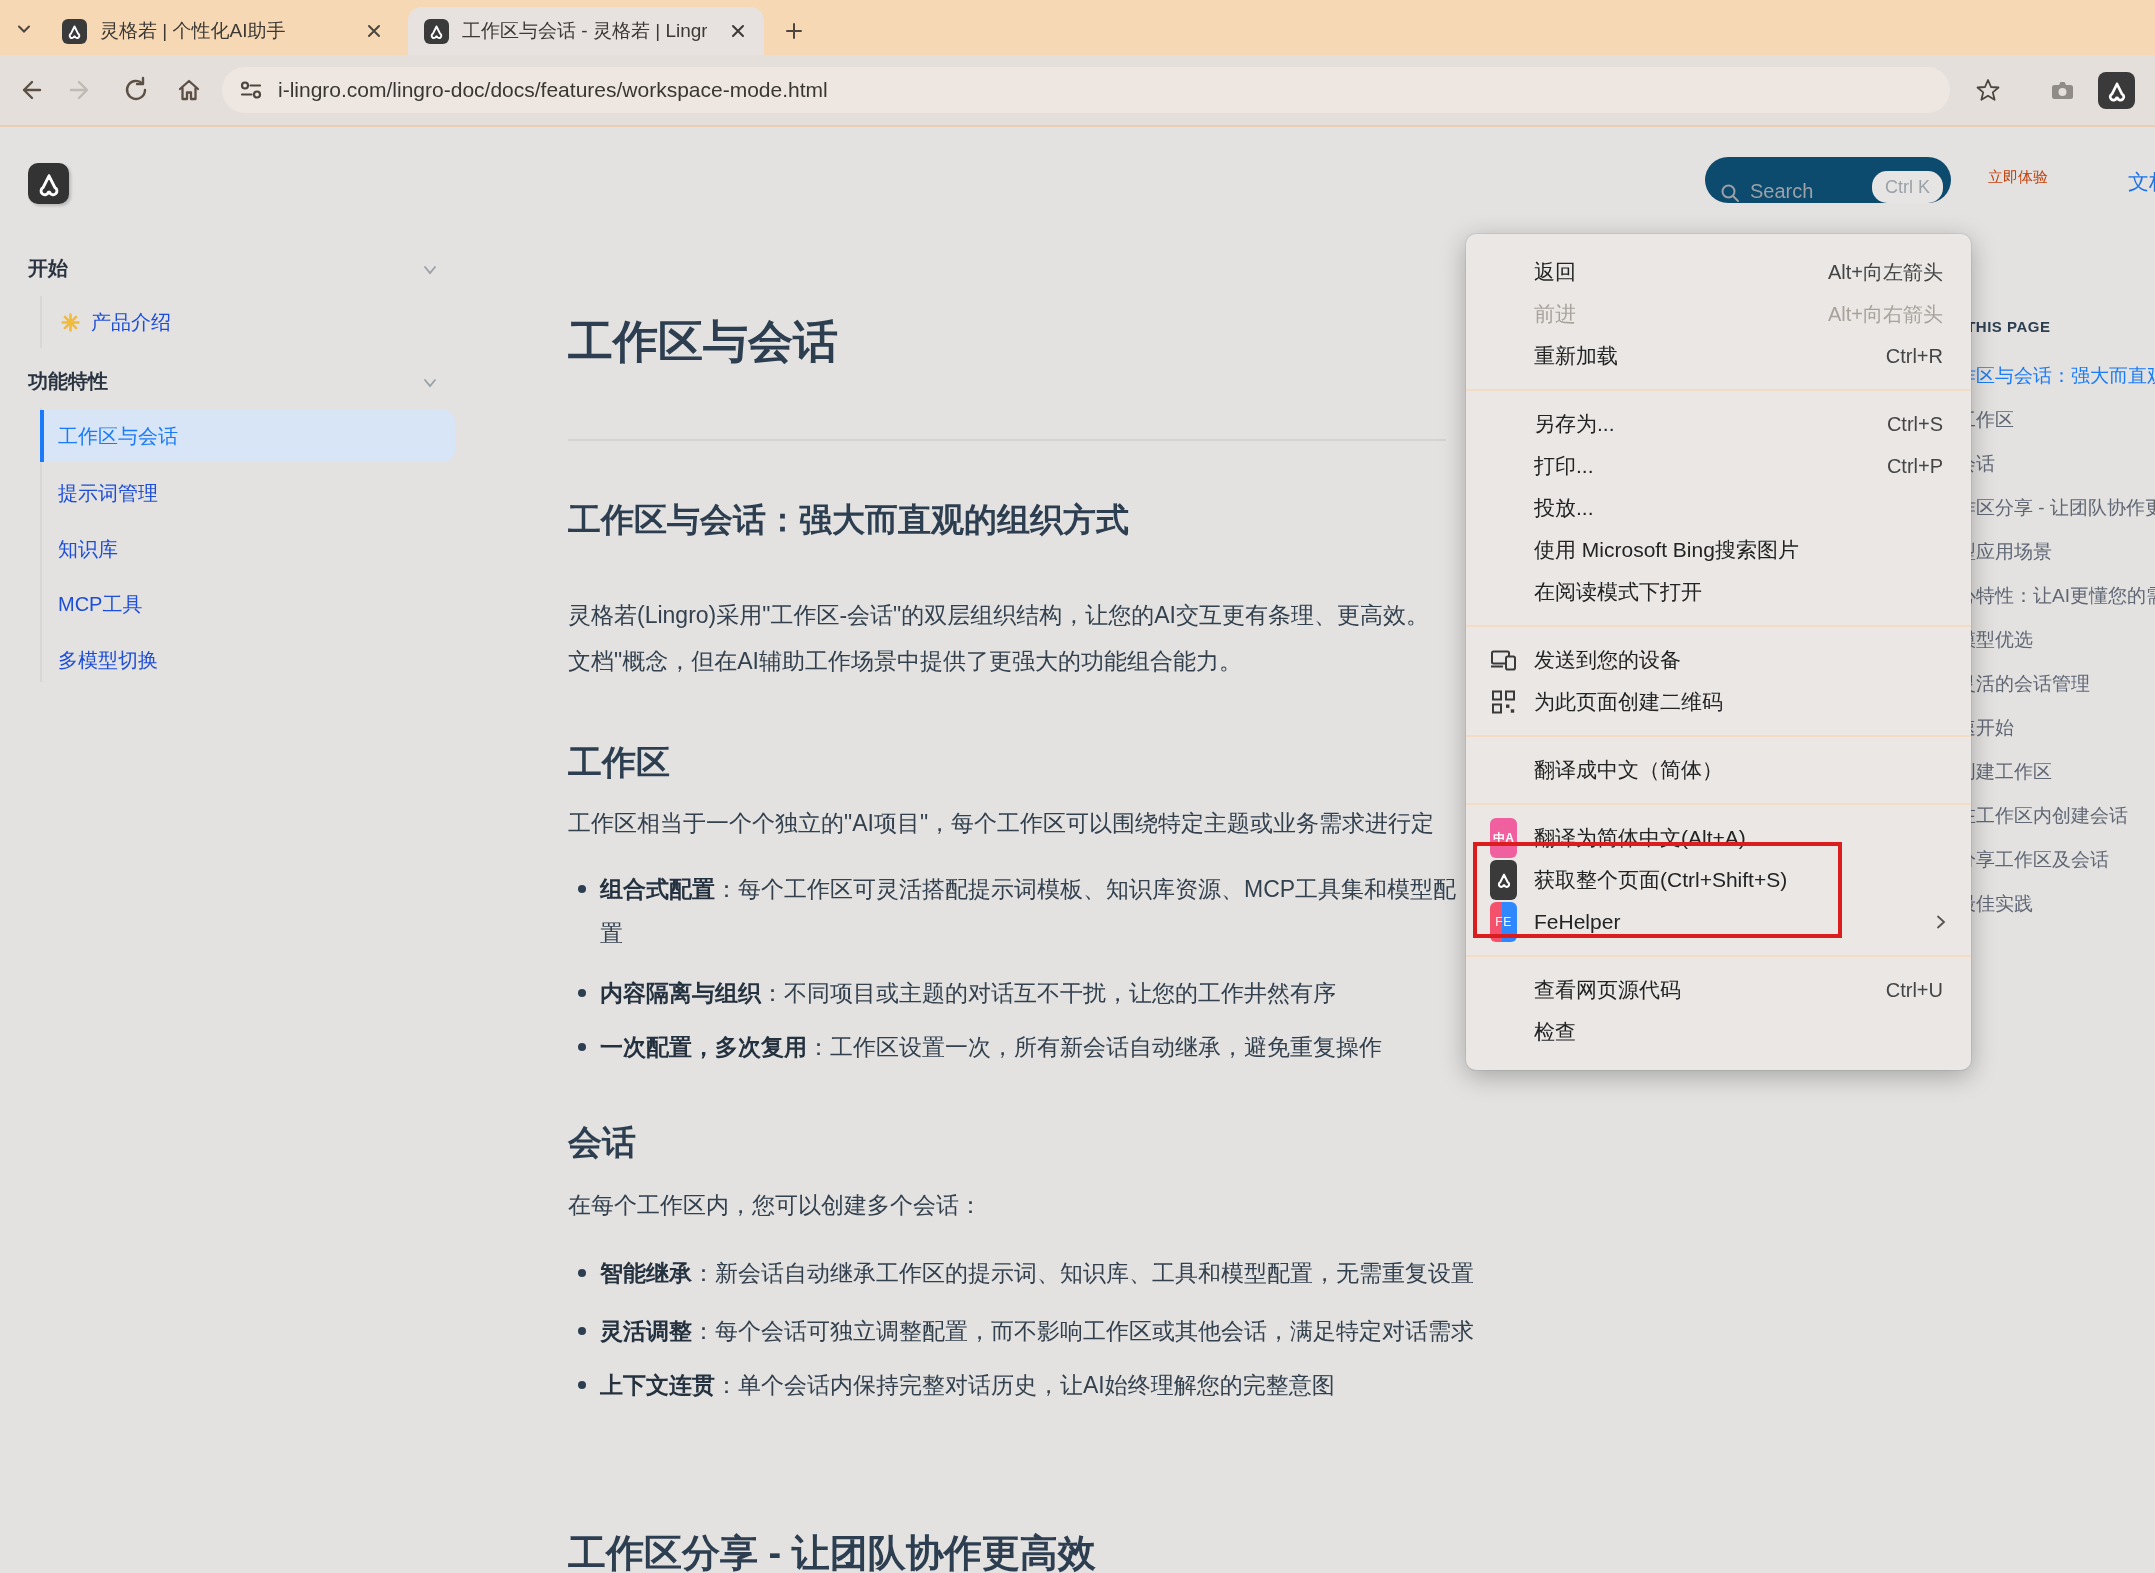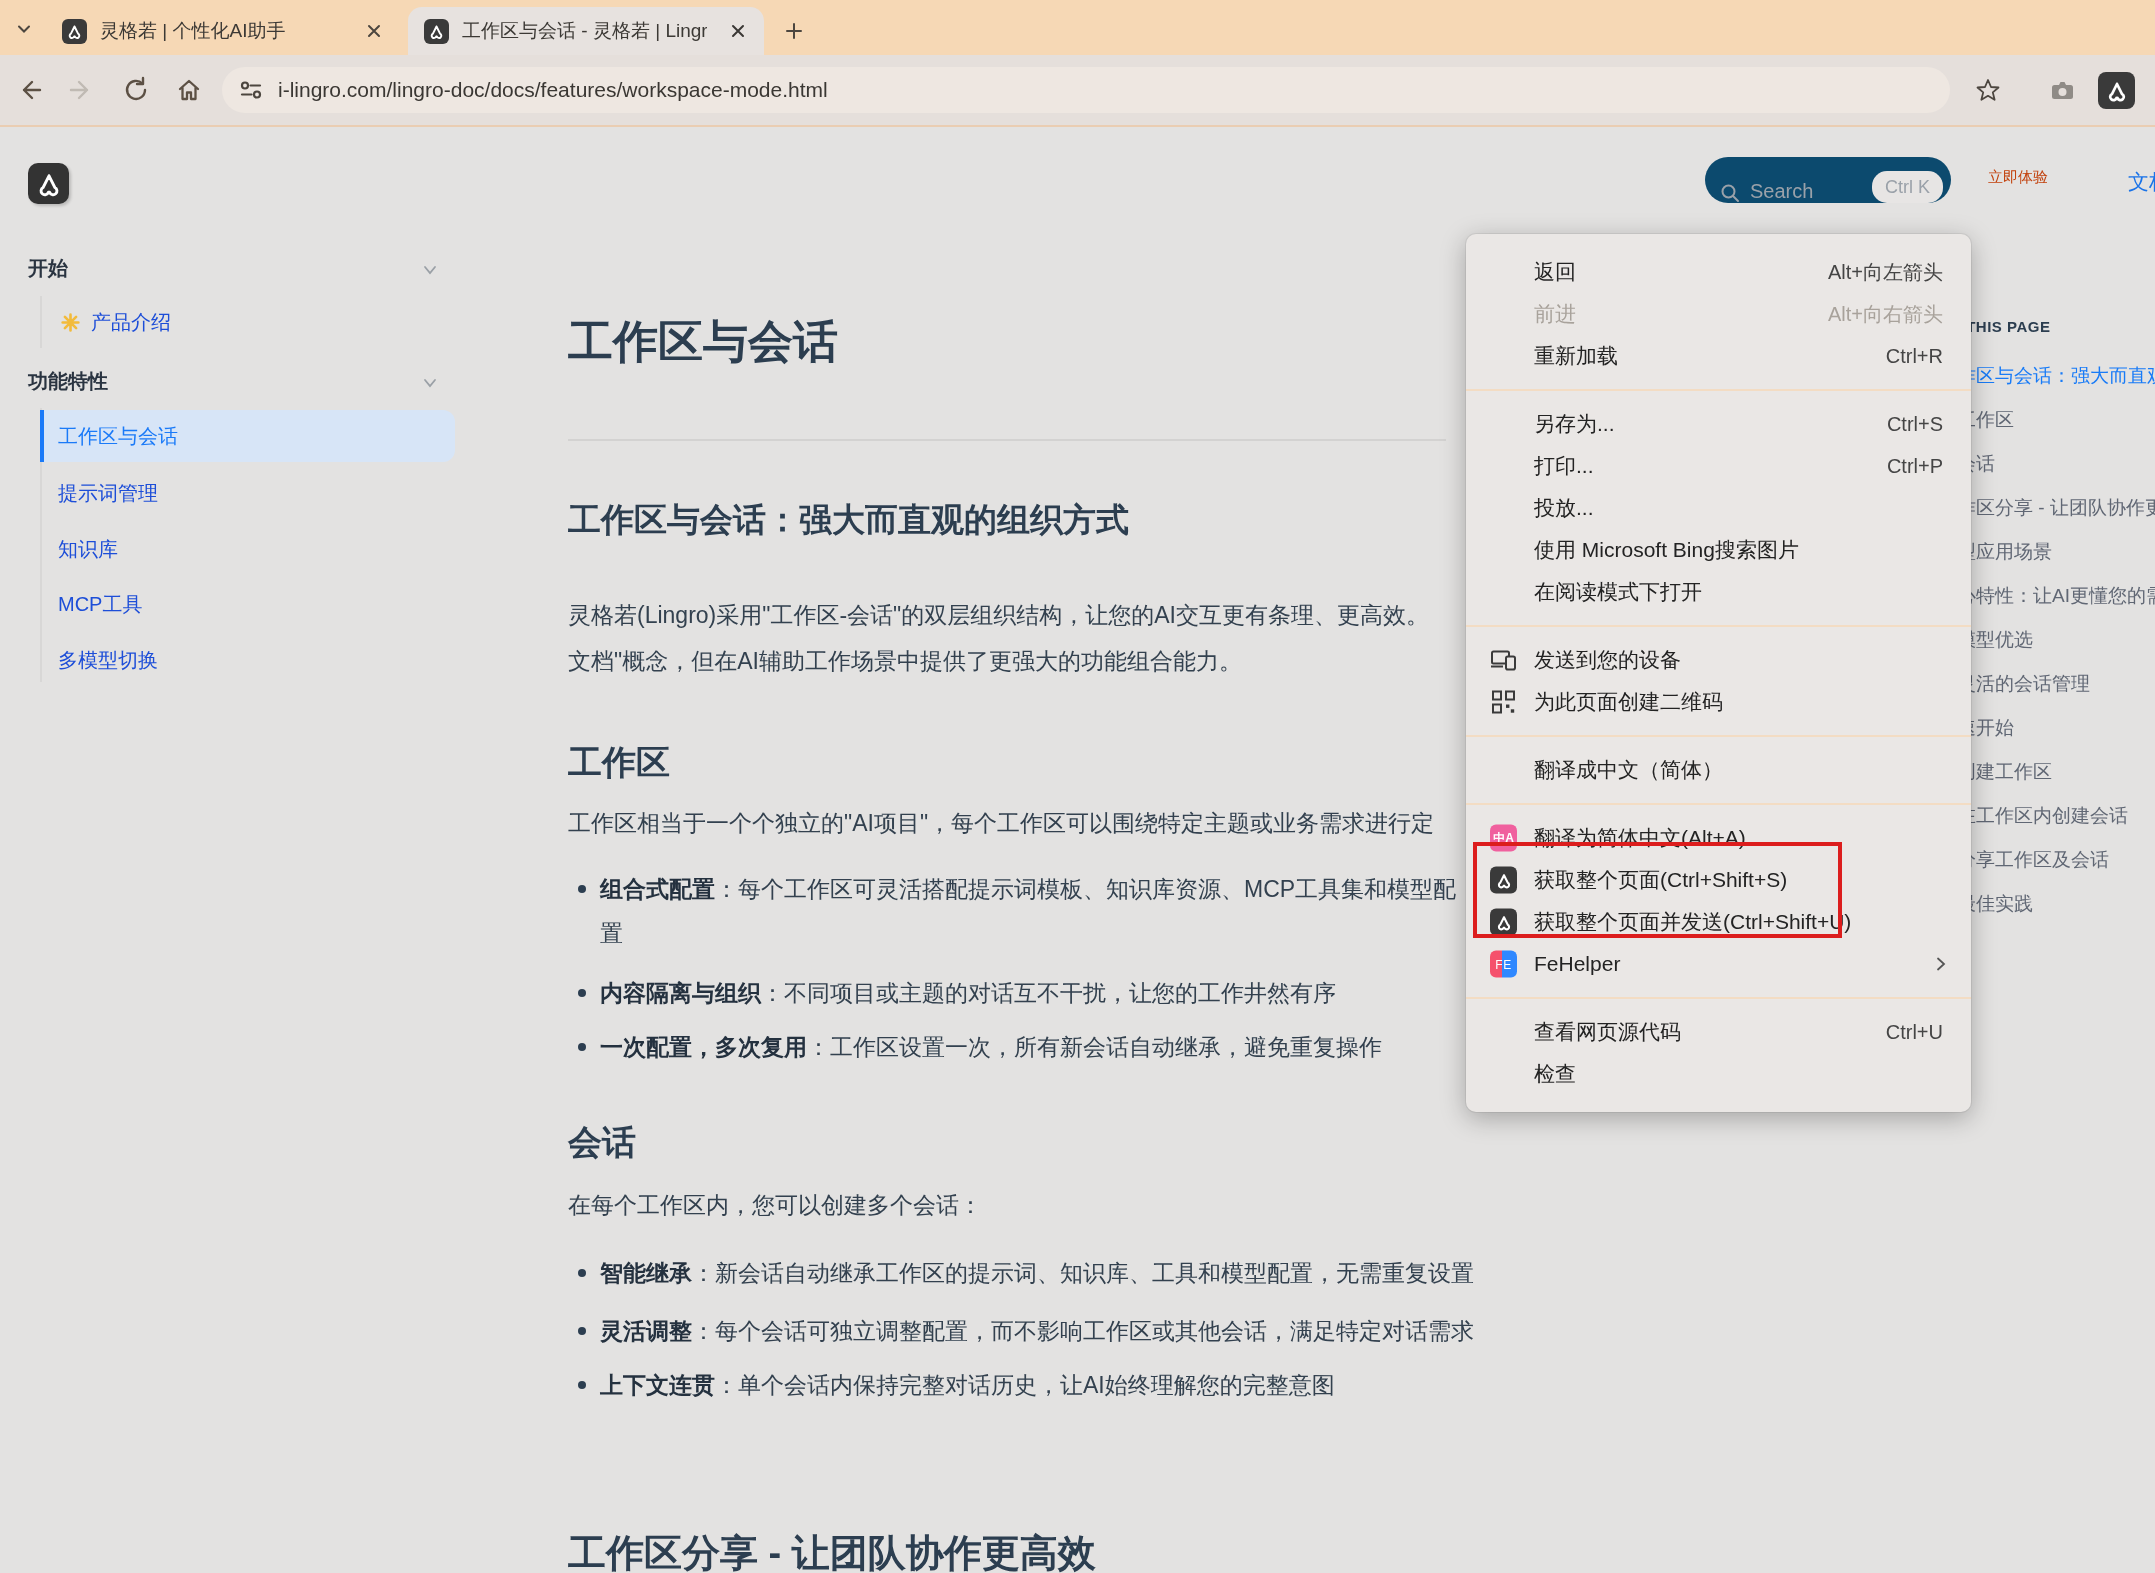--- a/index.html
+++ b/index.html
@@ -77,21 +77,21 @@
   
   .ctxmenu{position:absolute;left:1466px;top:234px;width:505px;padding:17px 0;background:#eae7e5;
            border-radius:10px;box-shadow:0 6px 26px rgba(0,0,0,.28),0 0 0 1px rgba(0,0,0,.06);
            box-sizing:border-box;z-index:50;}
   .mrow{position:relative;height:42px;display:flex;align-items:center;padding:0 28px 0 68px;
         font-size:21px;color:#232323;}
   .mrow .sc{margin-left:auto;color:#454545;font-size:20px;padding-left:20px;}
   .mrow.disabled, .mrow.disabled .sc{color:#a8a29b;}
   .msep{height:2px;background:#f3dcc3;margin:12px 0;}
   .mic{position:absolute;left:24px;top:50%;transform:translateY(-50%);width:27px;height:27px;}
-  .icbox{width:27px;height:27px;border-radius:6px;display:flex;align-items:center;justify-content:center;}
+  .icbox{width:27px;height:40px;border-radius:6px;display:flex;align-items:center;justify-content:center;}
   .icbox.dark{background:#3a3a3a;}
   .icbox.pink{background:#f0609e;color:#fff;font-size:12px;font-weight:700;}
   .icbox.fe{background:linear-gradient(90deg,#f5516c 0 46%,#2f88ff 46%);color:#fff;font-size:12px;font-weight:400;letter-spacing:.5px;}
   .subchev{position:absolute;right:22px;top:50%;transform:translateY(-50%);}
   .redbox{position:absolute;left:7px;top:608px;width:361px;height:88px;border:4px solid #dc1d1d;z-index:60;}
 </style>
 </head>
 <body>
 
 <div class="stage">
@@ -397,28 +397,20 @@
     </div>
     <div class="mrow">
       <span class="mic icbox dark">
         <svg width="18" height="18" viewBox="0 0 48 48">
             <path fill="none" stroke="#fff" stroke-width="5.5" stroke-linecap="round" d="M24 10 L14 30 a6.5 6.5 0 1 0 9 8 M24 10 L34 30 a6.5 6.5 0 1 1 -9 8"></path>
           </svg>
       </span>
       <span>获取整个页面(Ctrl+Shift+S)</span>
     </div>
     <div class="mrow">
-      <span class="mic icbox dark">
-        <svg width="18" height="18" viewBox="0 0 48 48">
-            <path fill="none" stroke="#fff" stroke-width="5.5" stroke-linecap="round" d="M24 10 L14 30 a6.5 6.5 0 1 0 9 8 M24 10 L34 30 a6.5 6.5 0 1 1 -9 8"></path>
-          </svg>
-      </span>
-      <span>获取整个页面并发送(Ctrl+Shift+U)</span>
-    </div>
-    <div class="mrow">
       <span class="mic icbox fe">FE</span>
       <span>FeHelper</span>
       <svg class="subchev" width="16" height="16" viewBox="0 0 16 16">
           <path d="M5 2.5 L11 8 L5 13.5" fill="none" stroke="#555" stroke-width="1.8" stroke-linecap="round"></path>
         </svg>
     </div>
     <div class="msep"></div>
     <div class="mrow">
       <span>查看网页源代码</span>
       <span class="sc">Ctrl+U</span>

